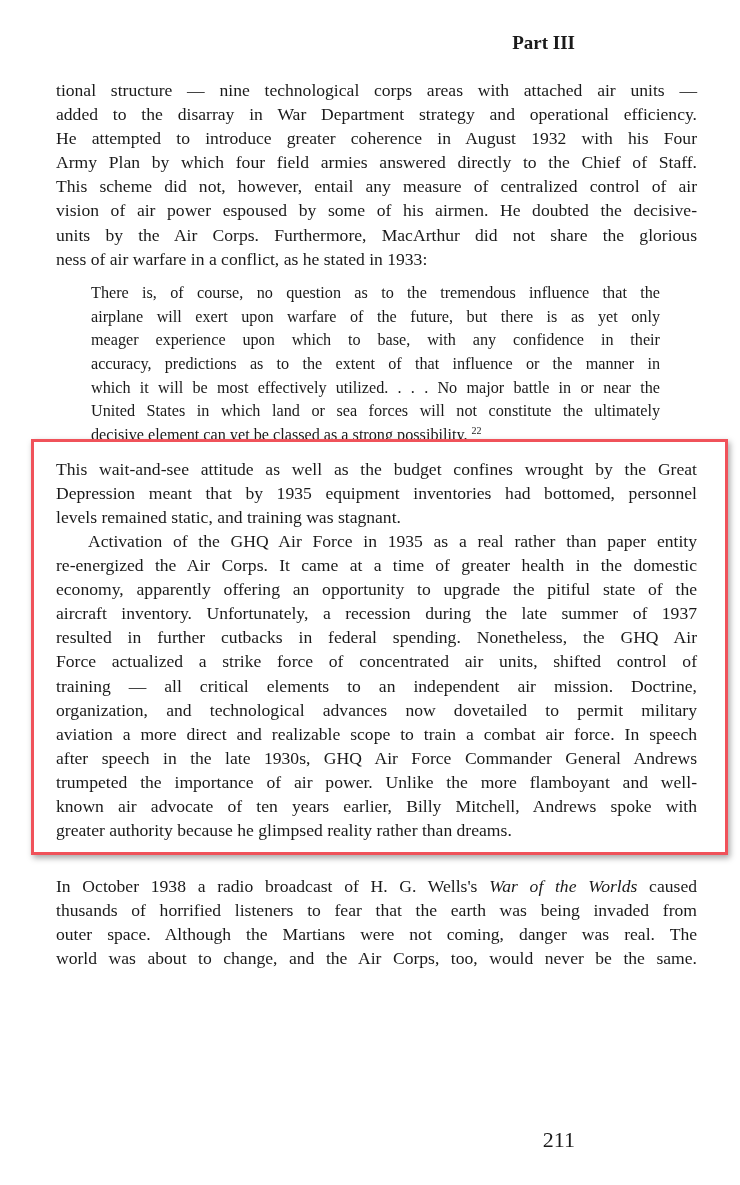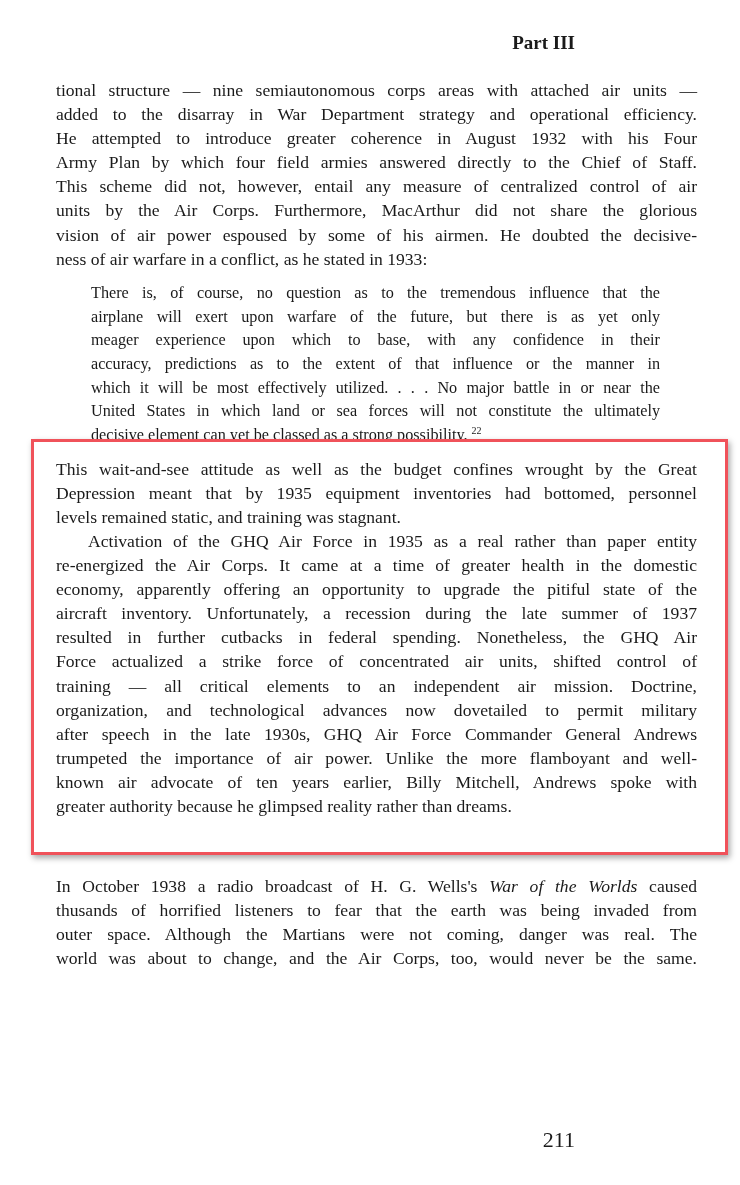--- a/index.html
+++ b/index.html
@@ -22,27 +22,27 @@
     i { font-style: italic; }
   </style>
 </head>
 <body>
 
 <div class="page">
 
   <div class="running-head">Part III</div>
 
   <p class="para" style="top:78px;">
-    <span class="line">tional structure — nine semiautonomous corps areas with attached air units —</span>
+    <span class="line">tional structure — nine technological corps areas with attached air units —</span>
     <span class="line">added to the disarray in War Department strategy and operational efficiency.</span>
     <span class="line">He attempted to introduce greater coherence in August 1932 with his Four</span>
     <span class="line">Army Plan by which four field armies answered directly to the Chief of Staff.</span>
     <span class="line">This scheme did not, however, entail any measure of centralized control of air</span>
+    <span class="line">vision of air power espoused by some of his airmen. He doubted the decisive-</span>
     <span class="line">units by the Air Corps. Furthermore, MacArthur did not share the glorious</span>
-    <span class="line">vision of air power espoused by some of his airmen. He doubted the decisive-</span>
     <span class="line last">ness of air warfare in a conflict, as he stated in 1933:</span>
   </p>
 
   <p class="quote" style="top:282px;">
     <span class="line">There is, of course, no question as to the tremendous influence that the</span>
     <span class="line">airplane will exert upon warfare of the future, but there is as yet only</span>
     <span class="line">meager experience upon which to base, with any confidence in their</span>
     <span class="line">accuracy, predictions as to the extent of that influence or the manner in</span>
     <span class="line">which it will be most effectively utilized. . . . No major battle in or near the</span>
     <span class="line">United States in which land or sea forces will not constitute the ultimately</span>
@@ -59,20 +59,21 @@
 
   <p class="para" style="top:529px;">
     <span class="line indent">Activation of the GHQ Air Force in 1935 as a real rather than paper entity</span>
     <span class="line">re-energized the Air Corps. It came at a time of greater health in the domestic</span>
     <span class="line">economy, apparently offering an opportunity to upgrade the pitiful state of the</span>
     <span class="line">aircraft inventory. Unfortunately, a recession during the late summer of 1937</span>
     <span class="line">resulted in further cutbacks in federal spending. Nonetheless, the GHQ Air</span>
     <span class="line">Force actualized a strike force of concentrated air units, shifted control of</span>
     <span class="line">training — all critical elements to an independent air mission. Doctrine,</span>
     <span class="line">organization, and technological advances now dovetailed to permit military</span>
+    <span class="line">aviation a more direct and realizable scope to train a combat air force. In speech</span>
     <span class="line">after speech in the late 1930s, GHQ Air Force Commander General Andrews</span>
     <span class="line">trumpeted the importance of air power. Unlike the more flamboyant and well-</span>
     <span class="line">known air advocate of ten years earlier, Billy Mitchell, Andrews spoke with</span>
     <span class="line last">greater authority because he glimpsed reality rather than dreams.</span>
   </p>
 
   <p class="para" style="top:874px;">
     <span class="line"><span>In October 1938 a radio broadcast of H. G. Wells's </span><i>War of the Worlds</i><span> caused</span></span>
     <span class="line">thusands of horrified listeners to fear that the earth was being invaded from</span>
     <span class="line">outer space. Although the Martians were not coming, danger was real. The</span>

